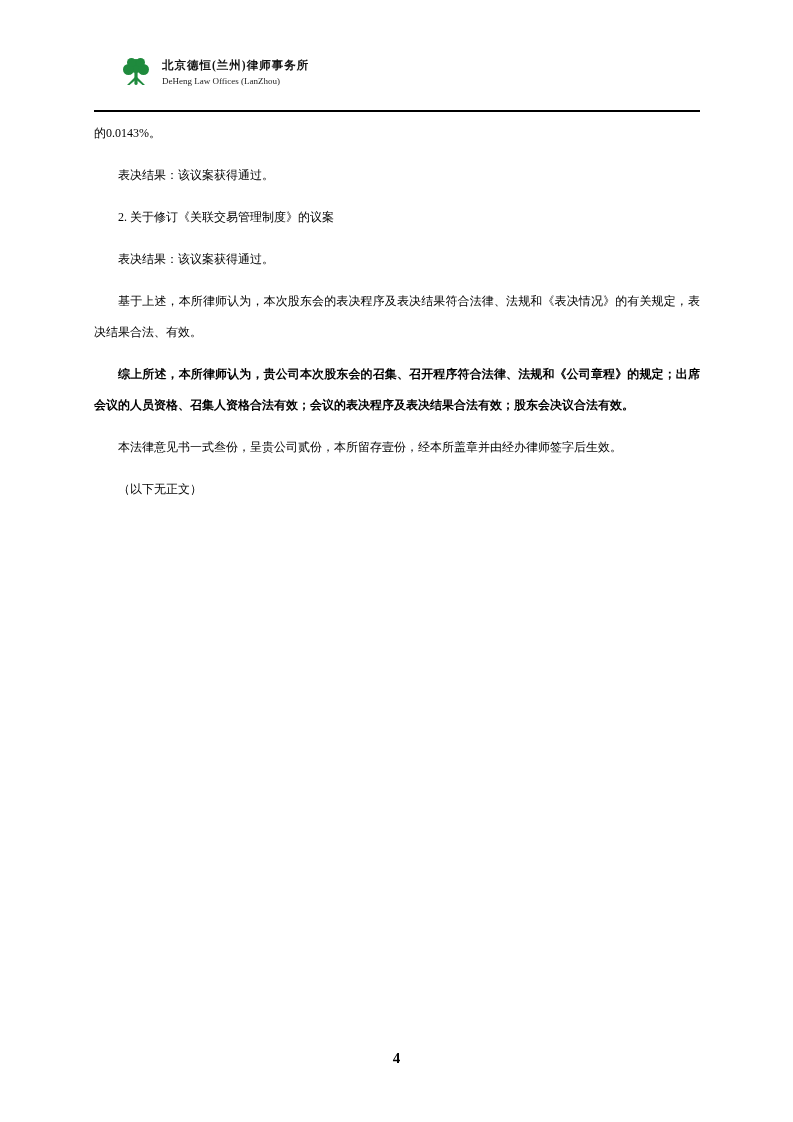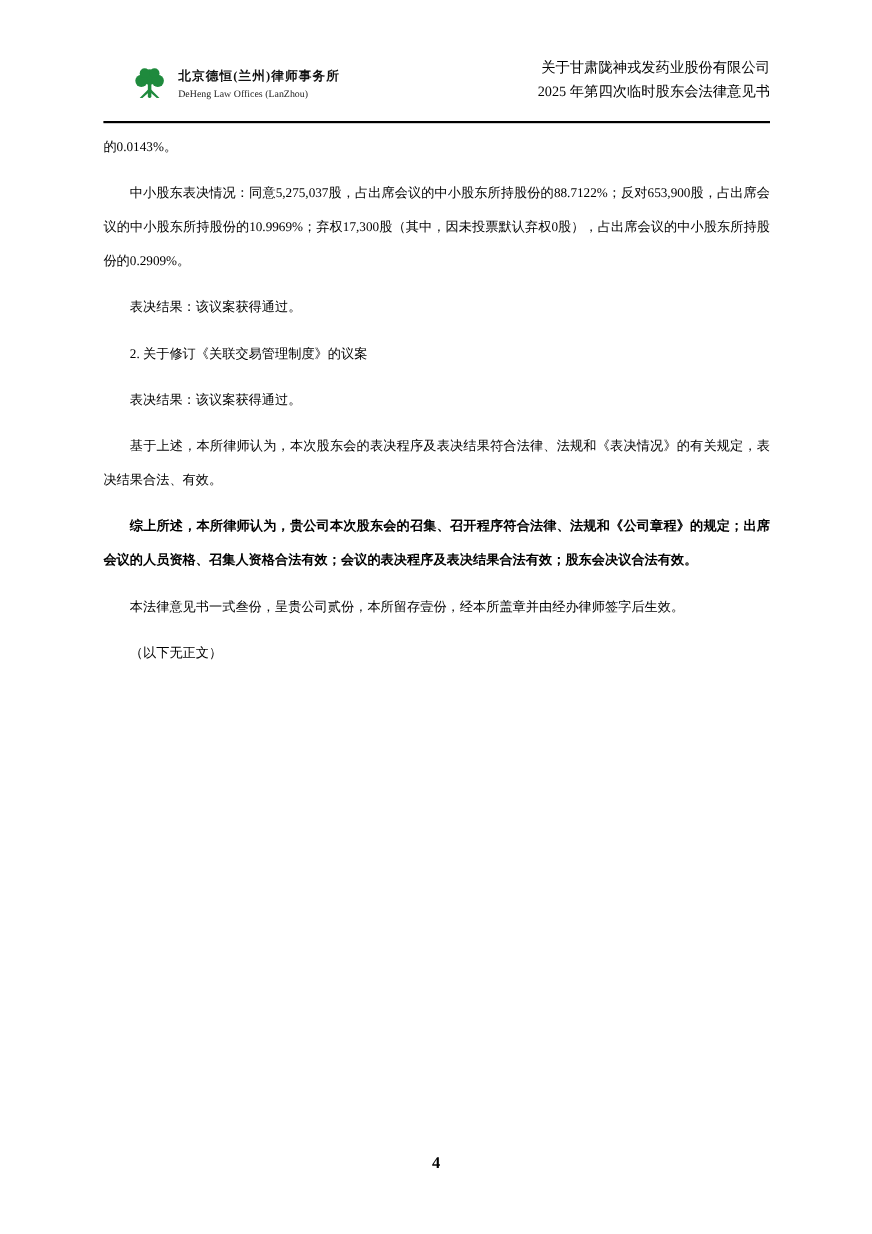--- a/index.html
+++ b/index.html
@@ -108,31 +108,26 @@
             <rect x="16.4" y="17" width="3.2" height="14" rx="1.4"></rect>
             <path d="M18 22 L9 31 L11.5 31 L18 25.5 L24.5 31 L27 31 Z"></path>
           </g>
         </svg>
       </span>
       <div class="firm-names">
         <div class="firm-cn">北京德恒(兰州)律师事务所</div>
         <div class="firm-en">DeHeng Law Offices (LanZhou)</div>
       </div>
     </div>
-    <div class="header-right">
-      <div>关于甘肃陇神戎发药业股份有限公司</div>
-      <div>2025 年第四次临时股东会法律意见书</div>
-    </div>
   </header>
 
   <hr class="rule">
 
   <main class="content">
     <p class="para continuation">的0.0143%。</p>
-    <p class="para">中小股东表决情况：同意5,275,037股，占出席会议的中小股东所持股份的88.7122%；反对653,900股，占出席会议的中小股东所持股份的10.9969%；弃权17,300股（其中，因未投票默认弃权0股），占出席会议的中小股东所持股份的0.2909%。</p>
     <p class="para">表决结果：该议案获得通过。</p>
     <p class="para">2. 关于修订《关联交易管理制度》的议案</p>
     <p class="para">表决结果：该议案获得通过。</p>
     <p class="para">基于上述，本所律师认为，本次股东会的表决程序及表决结果符合法律、法规和《表决情况》的有关规定，表决结果合法、有效。</p>
     <p class="para bold">综上所述，本所律师认为，贵公司本次股东会的召集、召开程序符合法律、法规和《公司章程》的规定；出席会议的人员资格、召集人资格合法有效；会议的表决程序及表决结果合法有效；股东会决议合法有效。</p>
     <p class="para">本法律意见书一式叁份，呈贵公司贰份，本所留存壹份，经本所盖章并由经办律师签字后生效。</p>
     <p class="para">（以下无正文）</p>
   </main>
 
   <footer>

